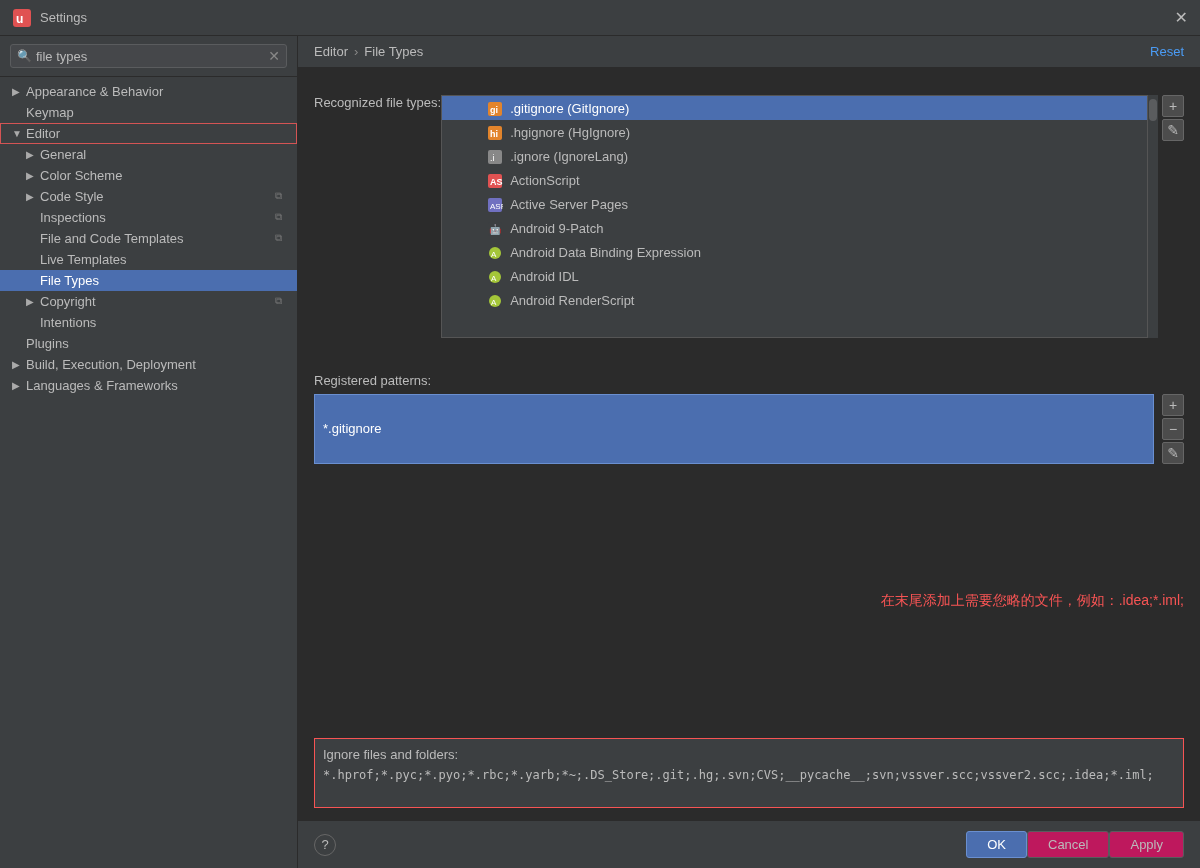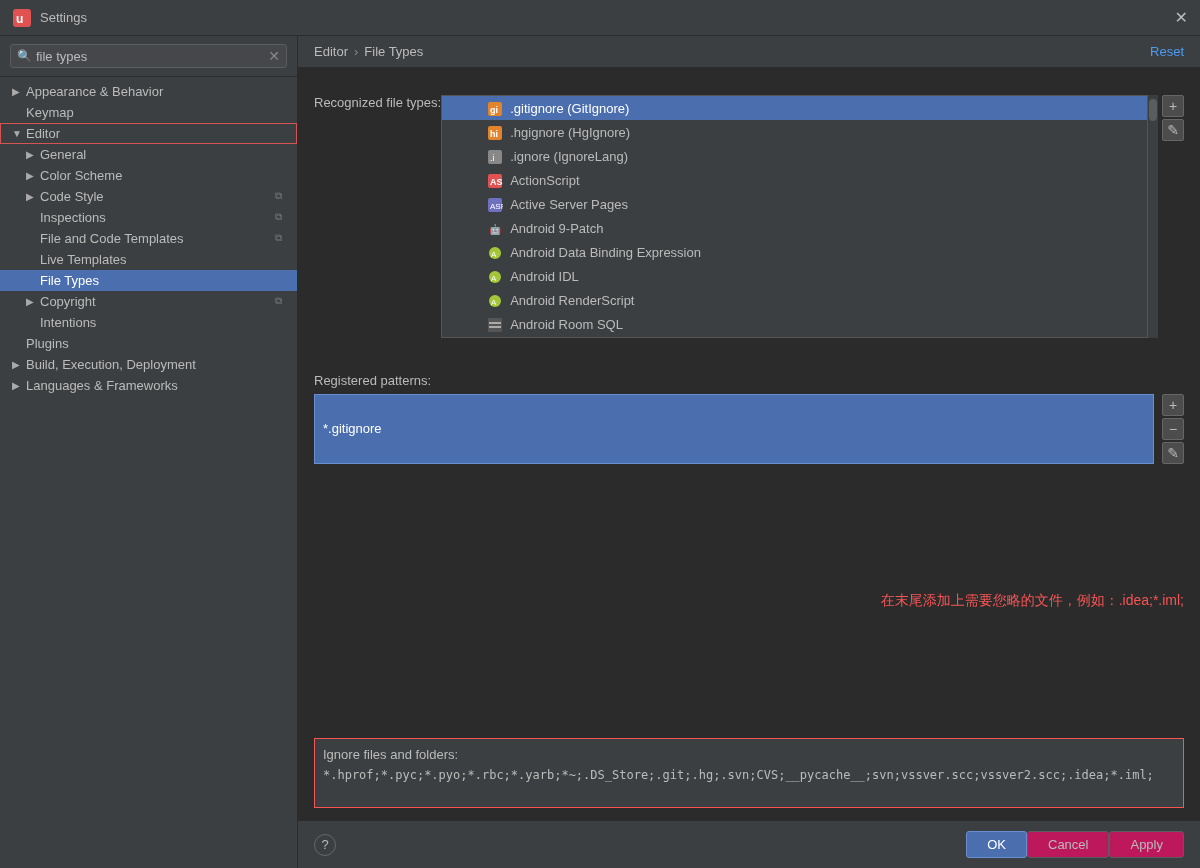--- a/index.html
+++ b/index.html
@@ -561,30 +561,20 @@
             <div class="file-type-item">
               <div class="ft-icon">
                 <svg width="16" height="16" viewBox="0 0 16 16">
                     <circle cx="8" cy="8" r="6" fill="#a4c639"></circle>
                     <text x="4" y="12" font-size="8" fill="#fff">A</text>
                   </svg>
               </div>
               <span>Android RenderScript</span>
             </div>
 
-            <div class="file-type-item">
-              <div class="ft-icon">
-                <svg width="16" height="16" viewBox="0 0 16 16">
-                    <rect width="14" height="14" x="1" y="1" fill="#555" rx="1"></rect>
-                    <rect x="2" y="5" width="12" height="2" fill="#aaa"></rect>
-                    <rect x="2" y="9" width="12" height="2" fill="#aaa"></rect>
-                  </svg>
-              </div>
-              <span>Android Room SQL</span>
-            </div>
 
           </div>
 
           <div class="scroll-track-right">
             <div style="width:8px;height:22px;background:#5a5c5e;border-radius:4px;margin-top:2px;"></div>
           </div>
 
           <div class="list-actions">
             <button class="action-btn">+</button>
             <button class="action-btn">✎</button>

